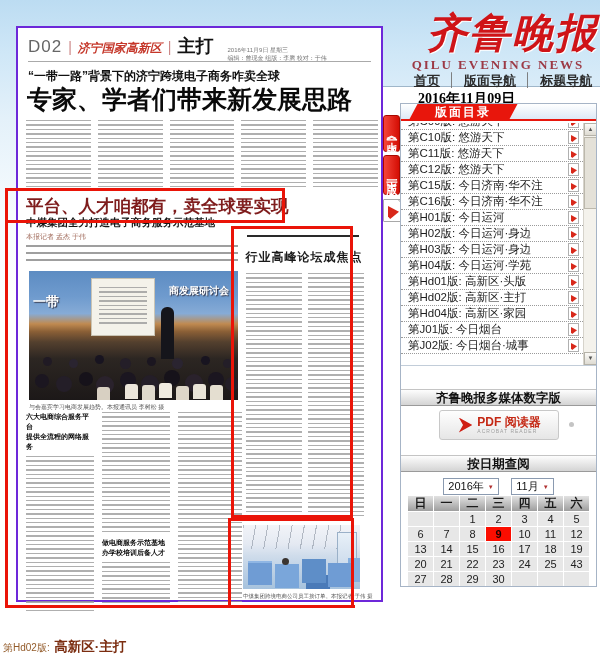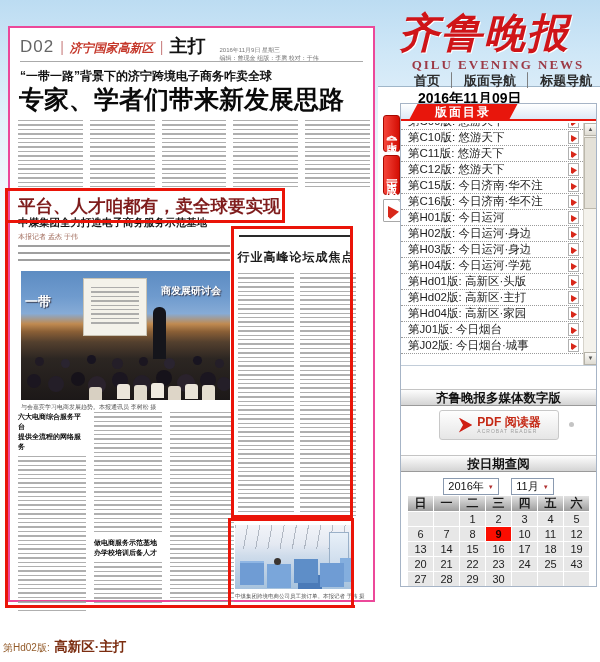--- a/index.html
+++ b/index.html
@@ -3,29 +3,29 @@
 <meta charset="utf-8">
 <style>
   * { box-sizing: border-box; margin: 0; padding: 0; }
   html,body { width:600px; height:662px; overflow:hidden; position:relative;
     font-family:"Liberation Sans","DejaVu Sans",sans-serif; }
   body { background: linear-gradient(180deg,#bcdcf2 0%,#cfe7f7 8%,#e4f1fa 18%,#f6fbfe 32%,#ffffff 48%,#ffffff 100%); }
   .abs { position:absolute; }
 
   
   .panel-bg { left:378px; top:86px; width:222px; height:576px; background:#fff; border-top:1px solid #9fb6c9; }
-  .logo { left:398px; top:6px; width:200px; text-align:left; font-family:"DejaVu Serif",serif;
+  .logo { left:398px; top:6px; width:200px; text-align:right; font-family:"DejaVu Serif",serif;
     font-style:italic; font-weight:bold; font-size:41px; color:#cf1418; text-shadow:1px 1px 0 #ffffff; letter-spacing:2px;}
   .logo-en { left:398px; top:57px; width:200px; text-align:center; font-family:"Liberation Serif",serif;
     font-weight:bold; font-size:13px; color:#9c3a46; letter-spacing:2px; }
   .top-nav { left:408px; top:72px; width:190px; display:flex; gap:8px; justify-content:center;
     font-size:13px; font-weight:bold; color:#2b2b2b; }
-  .nav-link { cursor:pointer; }
+  .nav-link { cursor:pointer;text-decoration:underline; }
   .nav-sep { color:#777; font-weight:normal; }
-  .date-line { left:418px; top:90px; font-size:14px; font-weight:bold; color:#000; }
+  .date-line { left:418px; top:90px; font-size:14px; font-weight:bold; color:#000;font-family:Liberation Serif, serif; }
 
   .panel-box { left:400px; top:103px; width:197px; height:484px; background:#fff;
     border:1px solid #a6b4c6; position:absolute; }
   .dirbar { position:absolute; left:0; top:0; width:195px; height:17px;
     background:linear-gradient(180deg,#ffffff,#dde9f6); border-bottom:2px solid #e8160c; }
   .dirflag { position:absolute; left:12px; top:0; width:100px; height:17px; background:#e8160c; transform:skewX(-28deg); }
   .dirflag span { display:block; transform:skewX(28deg); color:#fff; font-weight:bold;
     font-size:12px; line-height:17px; text-align:center; letter-spacing:2px; }
 
   .listbox { position:absolute; left:0; top:19px; width:195px; height:243px; overflow:hidden;
@@ -75,21 +75,21 @@
     border:1px solid #a80800; border-radius:3px; color:#fff; font-size:11px; font-weight:bold;
     writing-mode:vertical-rl; text-align:center; letter-spacing:1px; cursor:pointer; }
   .vbtn-prev { top:115px; height:37px; } .vbtn-next { top:155px; height:40px; }
   .bigpdf { position:absolute; left:383px; top:199px; width:21px; height:23px; background:#fff;
     border:1px solid #a8a8a8; border-radius:1px; cursor:pointer;
     background-image:linear-gradient(225deg,#cfcfcf 0 4px,#fff 4px); }
   .bigpdf::after { content:""; position:absolute; left:4px; top:6px; width:11px; height:13px;
     background:#d8281a; clip-path:polygon(0 0,100% 45%,20% 100%,0 80%); }
 
   
-  .newspaper { left:8px; top:26px; width:367px; height:576px; background:#fff; border:2px solid #ec4899; }
+  .newspaper { left:16px; top:26px; width:367px; height:576px; background:#fff; border:2px solid #6d28d9; }
   .np-head { position:absolute; left:10px; top:6px; right:8px; display:flex; align-items:baseline; gap:6px; }
   .np-no { font-size:17px; color:#666; letter-spacing:1px; }
   .np-sep { color:#c88; font-size:14px; }
   .np-mast { font-family:"DejaVu Serif",serif; font-style:italic; font-weight:bold; font-size:12px; color:#c5372a; }
   .np-sec { font-size:18px; font-weight:900; color:#111; }
   .np-meta { font-size:6px; color:#777; line-height:8px; margin-left:8px; }
   .np-rule { position:absolute; left:10px; right:10px; top:33px; border-top:1px solid #aaa; }
   .kicker { position:absolute; left:10px; top:40px; font-size:12px; font-weight:bold; color:#101010; }
   .h1 { position:absolute; left:9px; top:55px; font-size:25px; font-weight:900; color:#0a0a0a; letter-spacing:0px; white-space:nowrap; }
   .topcols { position:absolute; left:8px; top:92px; width:352px; height:70px; display:flex; gap:7px; }

